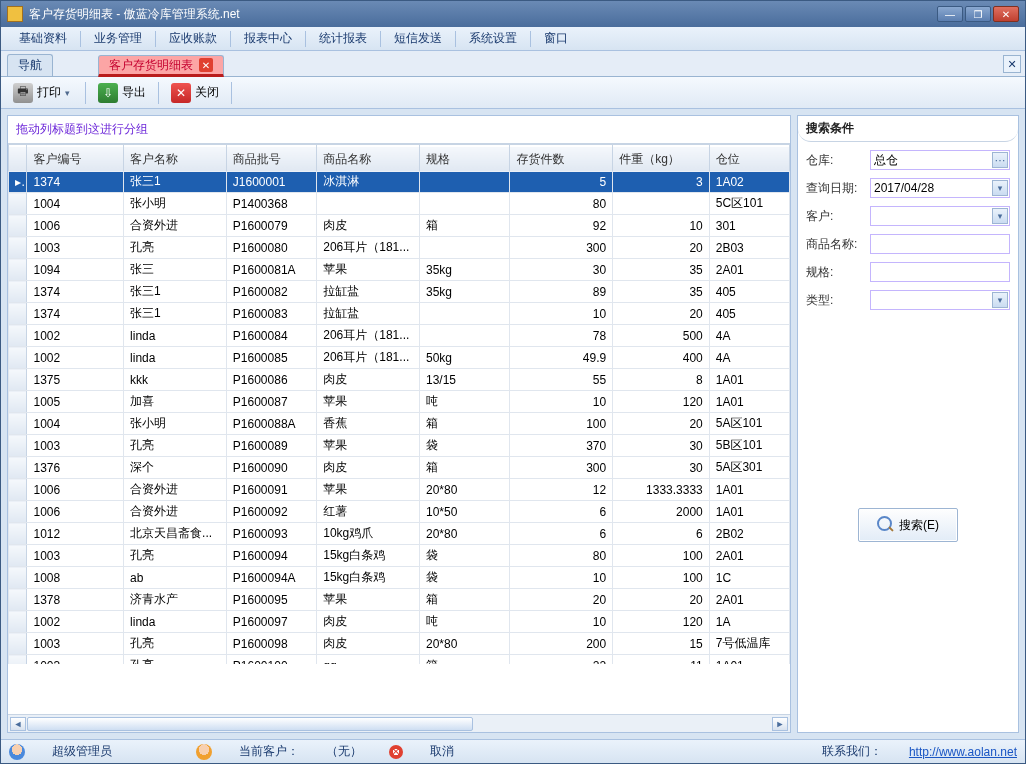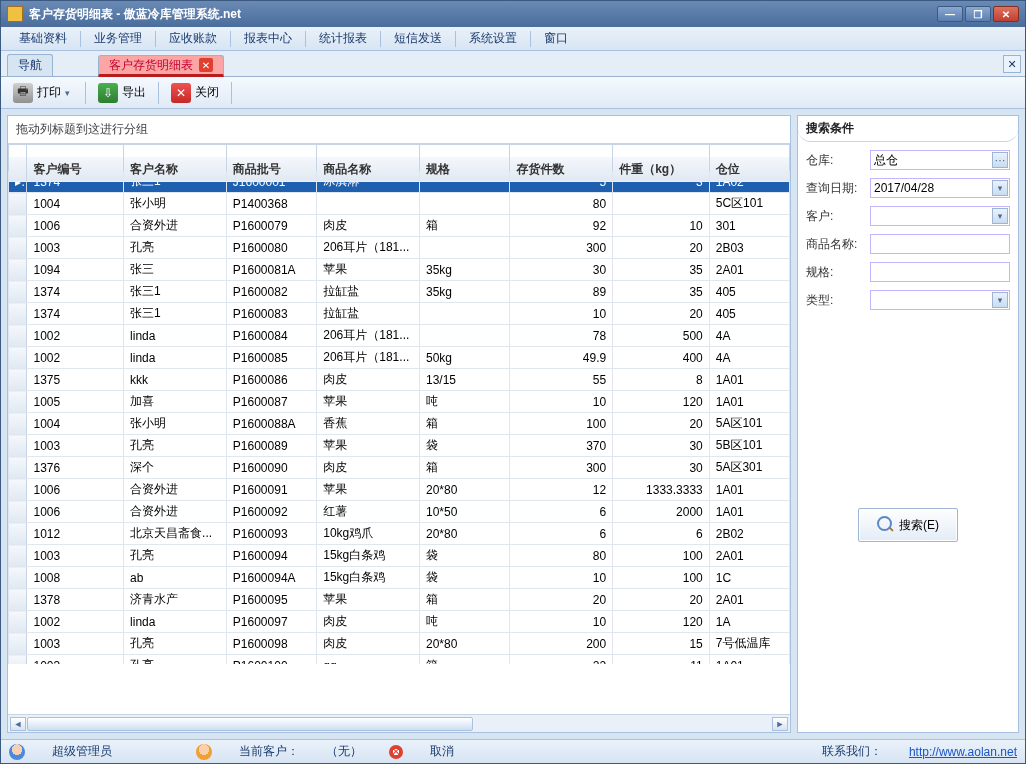--- a/index.html
+++ b/index.html
@@ -1,18 +1,18 @@
 <!DOCTYPE html>
 <html><head>
 <meta charset="utf-8">
 <style>
 * { box-sizing: border-box; margin: 0; padding: 0; font-family: "Microsoft YaHei", SimSun, Arial, sans-serif; }
 body { background: #d7e4f2; overflow: hidden; }
 .window { width: 1026px; height: 764px; background: #d7e4f2; border: 1px solid #3b5a82; display: flex; flex-direction: column; }
-.titlebar { height: 26px; background: linear-gradient(#6a8ab5,#4a6d9c); color: #fff; display: flex; align-items: center; padding: 0 6px; font-size: 12px; font-weight: bold; }
+.titlebar { height: 26px; background: linear-gradient(#6a8ab5,#4a6d9c); color: #fff; display: flex; align-items: center; padding: 0 6px; font-size: 12px; }
 .titlebar .app-icon { width: 16px; height: 16px; background: #f0c040; margin-right: 6px; border: 1px solid #a07020; }
 .titlebar .title { flex: 1; }
 .titlebar .winbtns { display: flex; gap: 2px; }
 .titlebar .winbtn { width: 26px; height: 16px; background: linear-gradient(#8aa8d0,#5b7eb0); border: 1px solid #3b5a82; color: #fff; font-size: 10px; display: flex; align-items: center; justify-content: center; cursor: pointer; border-radius: 2px; }
 .titlebar .winbtn.close { background: linear-gradient(#e07060,#c04030); border-color: #803020; }
 .menubar { height: 24px; background: linear-gradient(#eaf2fb,#d7e4f2); display: flex; align-items: center; padding: 0 8px; font-size: 12px; color: #1a3a6e; border-bottom: 1px solid #a9c1e0; }
 .menubar .menuitem { padding: 3px 10px; cursor: pointer; }
 .menubar .sep { width: 1px; height: 16px; background: #a9c1e0; margin: 0 3px; }
 
 .tabbar { height: 26px; background: #e5edf7; display: flex; align-items: flex-end; padding: 0 6px; border-bottom: 1px solid #99b4d1; position: relative; gap: 43px; }
@@ -25,24 +25,24 @@
 .toolbar .tbtn { display: flex; align-items: center; gap: 4px; padding: 3px 6px; cursor: pointer; border-radius: 3px; }
 .toolbar .icon { width: 20px; height: 20px; display: flex; align-items: center; justify-content: center; border-radius: 3px; font-size: 12px; color: #fff; }
 .toolbar .icon.print { background: linear-gradient(#d0d0d0,#909090); color: #333; }
 .toolbar .icon.export { background: linear-gradient(#4caf50,#2e7d32); }
 .toolbar .icon.close { background: linear-gradient(#ef5350,#c62828); }
 .toolbar .tsep { width: 1px; height: 22px; background: #a9c1e0; margin: 0 2px; }
 .toolbar .drop { width: 8px; color: #506a8e; font-size: 9px; }
 
 .content { flex: 1; display: flex; padding: 6px; gap: 6px; min-height: 0; }
 .gridpanel { flex: 1; background: #fff; border: 1px solid #a9c1e0; display: flex; flex-direction: column; min-width: 0; }
-.grouparea { height: 28px; border-bottom: 1px solid #c7d4e4; color: #404040; font-size: 12px; display: flex; align-items: center; padding: 0 8px; cursor: move; }
+.grouparea { height: 28px; border-bottom: 1px solid #c7d4e4; color: #6d28d9; font-size: 12px; display: flex; align-items: center; padding: 0 8px; cursor: move; }
 .gridwrap { flex: 1; overflow: hidden; position: relative; }
 .gridtable { width: 100%; border-collapse: collapse; font-size: 12px; table-layout: fixed; }
-.gridtable th { background: linear-gradient(#f5f8fc,#e0e8f2); border: 1px solid #c7d4e4; padding: 4px 6px; text-align: left; font-weight: bold; color: #333; height: 22px; position: sticky; top: 12px; }
+.gridtable th { background: linear-gradient(#f5f8fc,#e0e8f2); border: 1px solid #c7d4e4; padding: 4px 6px; text-align: left; font-weight: normal; color: #333; height: 22px; position: sticky; top: 2px; }
 .gridtable td { border: 1px solid #e0e6ee; padding: 2px 6px; height: 21px; white-space: nowrap; overflow: hidden; text-overflow: ellipsis; }
 .gridtable tr.selected td { background: #1e5fb0; color: #fff; }
 .gridtable td.num { text-align: right; }
 .gridtable .rowhdr { width: 18px; background: linear-gradient(#f5f8fc,#e0e8f2); border-right: 1px solid #c7d4e4; text-align: center; color: #555; }
 .gridbody { height: calc(100% - 50px); overflow: auto; }
 .hscroll { height: 18px; background: #eaf0f7; border-top: 1px solid #c7d4e4; display: flex; align-items: center; padding: 0 2px; }
 .hscroll .arrow { width: 16px; height: 14px; background: linear-gradient(#fff,#d8e2ef); border: 1px solid #a9c1e0; font-size: 9px; display: flex; align-items: center; justify-content: center; cursor: pointer; color: #4a6d9c; }
 .hscroll .track { flex: 1; height: 14px; background: #eaf0f7; position: relative; margin: 0 1px; }
 .hscroll .thumb { position: absolute; left: 0; width: 60%; height: 100%; background: linear-gradient(#fff,#cedef2); border: 1px solid #a9c1e0; border-radius: 2px; }
 

